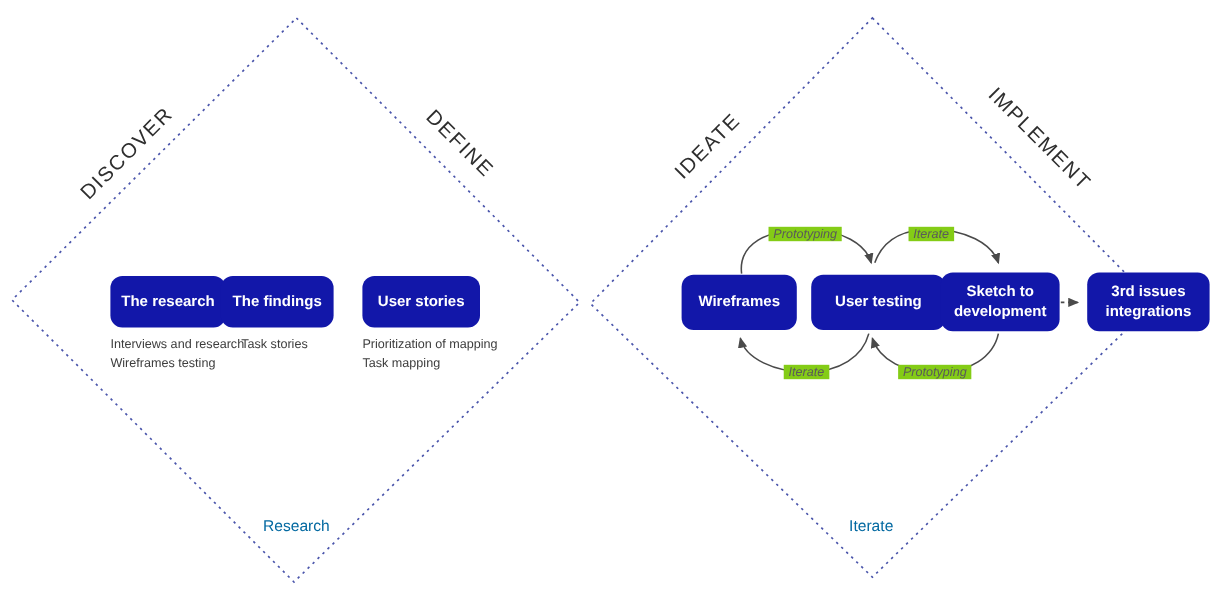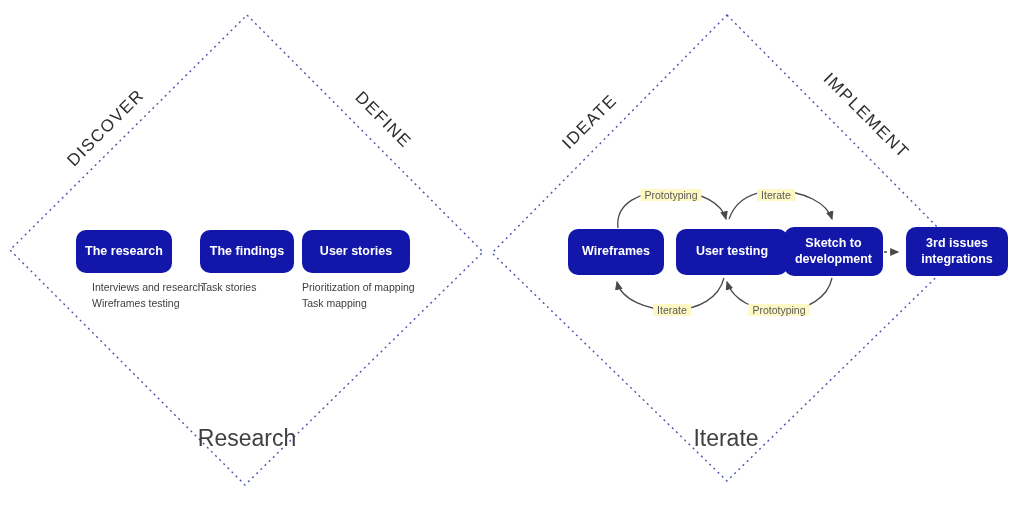--- a/index.html
+++ b/index.html
@@ -9,39 +9,39 @@
   svg{position:absolute;left:0;top:0;}
 
   .phase-label{
     position:absolute;color:#2e2e2e;font-size:17px;letter-spacing:1.5px;
     white-space:nowrap;transform-origin:center;
   }
   .rot-neg{transform:translate(-50%,-50%) rotate(-45deg);}
   .rot-pos{transform:translate(-50%,-50%) rotate(45deg);}
 
   .bottom-label{
-    position:absolute;color:#404040;font-size:23px;white-space:nowrap;
+    position:absolute;color:#0369a1;font-size:13px;white-space:nowrap;
     transform:translate(-50%,-50%);
   }
 
   .node-box{
     position:absolute;background:#1217a9;border-radius:10px;
     color:#ffffff;font-weight:bold;font-size:12.5px;line-height:1.25;
     display:flex;align-items:center;justify-content:center;text-align:center;
     padding:2px 6px;box-sizing:border-box;
   }
 
   .note{
     position:absolute;color:#3d3d3d;font-size:10.5px;line-height:1.5;
     white-space:nowrap;
   }
 
   .arc-label{
     position:absolute;color:#5a5a5a;font-size:10.5px;white-space:nowrap;
-    background:#fef9c3;padding:0 4px;transform:translate(-50%,-50%);
+    background:#84cc16;padding:0 4px;transform:translate(-50%,-50%);font-style:italic;
   }
 </style>
 </head>
 <body>
 
 <div id="canvas">
 
   <svg width="1024" height="506" viewBox="0 0 1024 506">
     <defs>
       <marker id="arrowhead" markerWidth="8" markerHeight="8" refX="6" refY="3" orient="auto">
@@ -63,25 +63,25 @@
 
     <path d="M 884 252 L 898 252" fill="none" stroke="#4a4a4a" stroke-width="1.3" stroke-dasharray="3 3" marker-end="url(#arrowhead)"></path>
   </svg>
 
   <div class="phase-label rot-neg" style="left:106px;top:128px;">DISCOVER</div>
 
   <div class="phase-label rot-pos" style="left:383px;top:120px;">DEFINE</div>
 
   <div class="bottom-label" style="left:247px;top:438px;">Research</div>
 
-  <div class="node-box" style="left:76px;top:230px;width:96px;height:43px;">The research</div>
+  <div class="node-box" style="left:92px;top:230px;width:96px;height:43px;">The research</div>
 
-  <div class="node-box" style="left:200px;top:230px;width:94px;height:43px;">The findings</div>
+  <div class="node-box" style="left:184px;top:230px;width:94px;height:43px;">The findings</div>
 
-  <div class="node-box" style="left:302px;top:230px;width:108px;height:43px;">User stories</div>
+  <div class="node-box" style="left:302px;top:230px;width:98px;height:43px;">User stories</div>
 
   <div class="note" style="left:92px;top:280px;">
     <div>Interviews and research</div>
     <div>Wireframes testing</div>
   </div>
 
   <div class="note" style="left:201px;top:280px;">
     <div>Task stories</div>
   </div>
 

